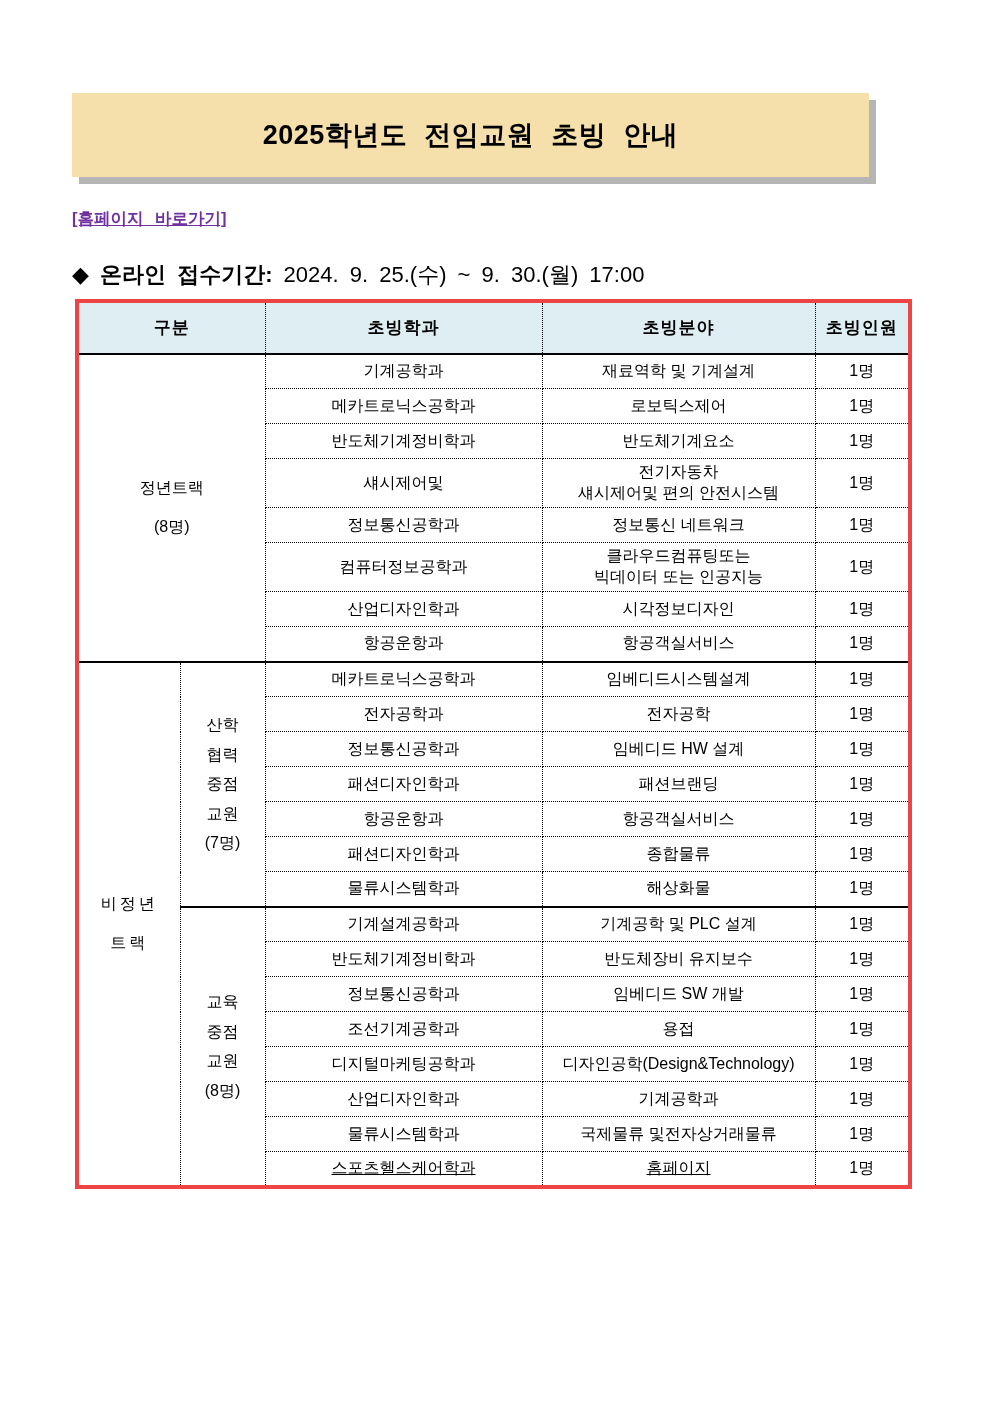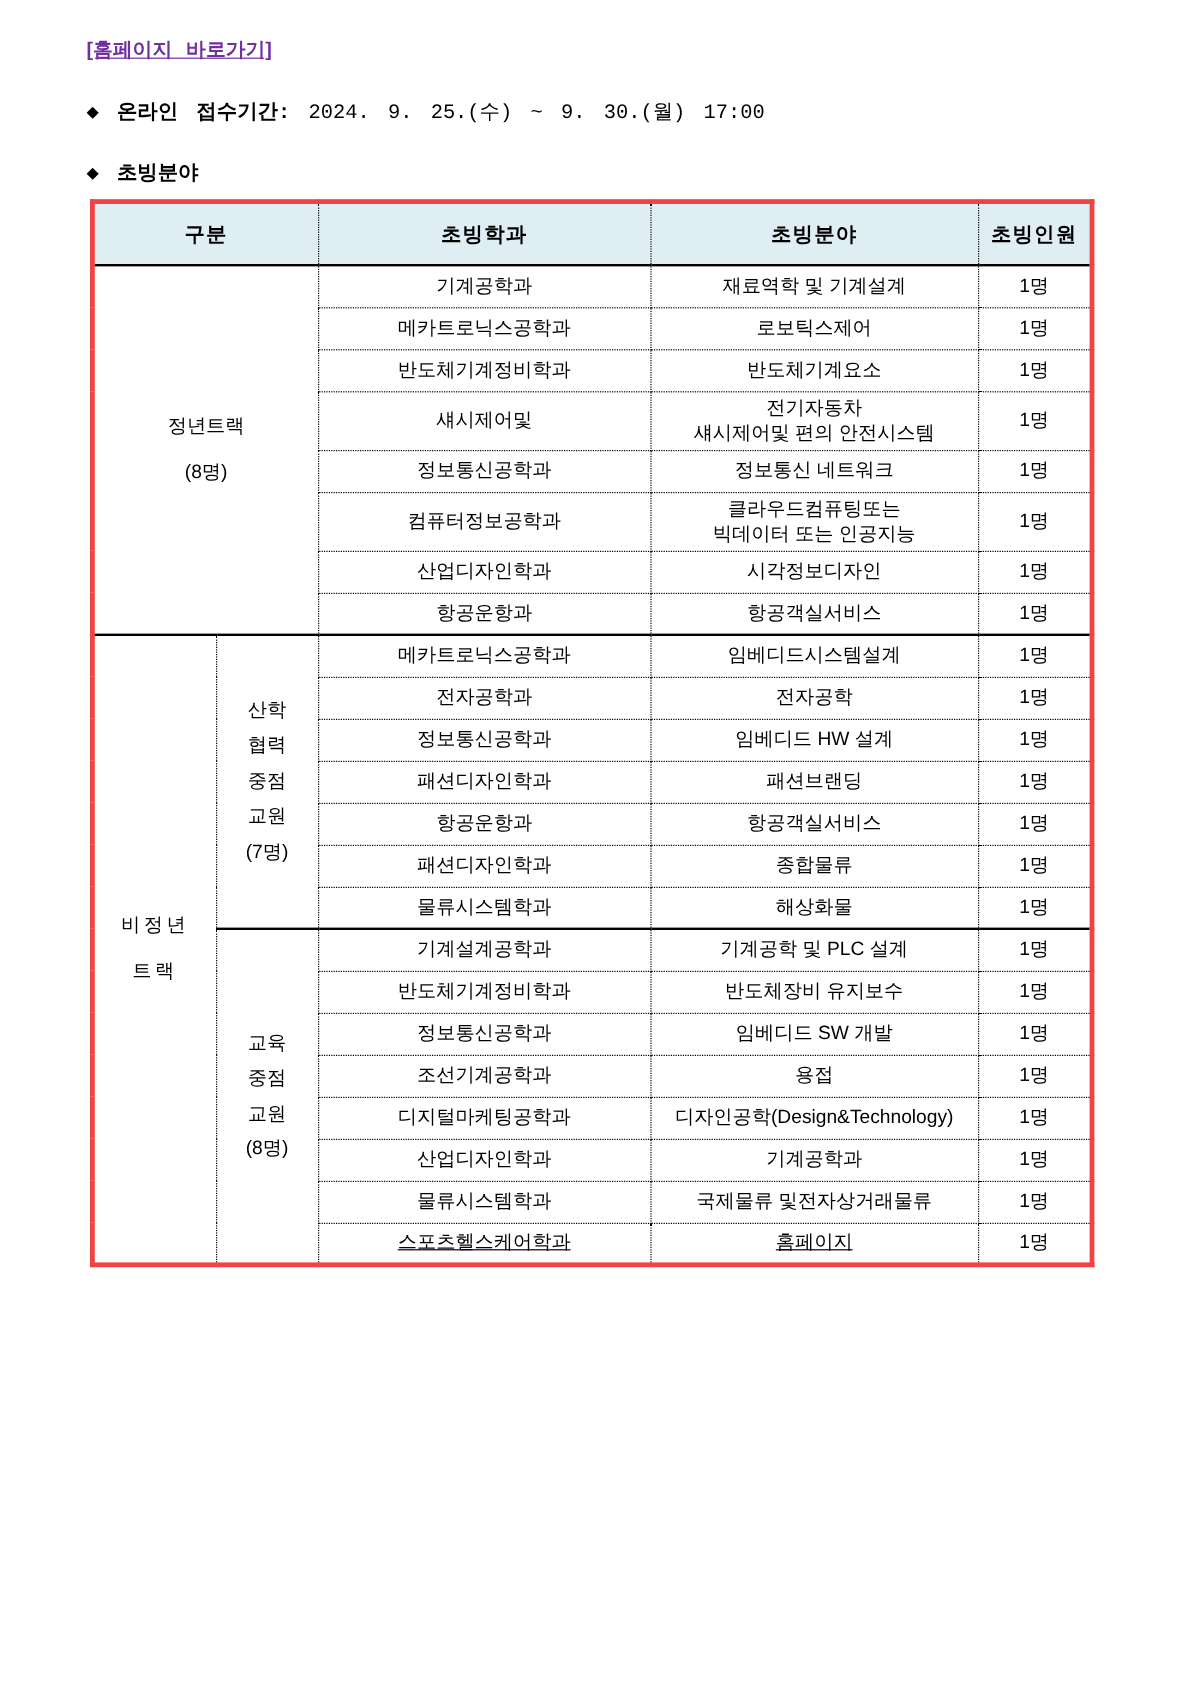--- a/index.html
+++ b/index.html
@@ -29,21 +29,21 @@
   }
 
   .intro{
     margin:41px 0 0 72px;font-size:17px;word-spacing:7px;line-height:1.2;
   }
   .homepage-link{
     display:inline-block;margin:31px 0 0 72px;font-size:16.5px;font-weight:bold;
     color:var(--link-color);text-decoration:underline;word-spacing:7px;cursor:pointer;
   }
   .bullet-line{
-    margin:31px 0 0 72px;font-size:17px;word-spacing:5px;line-height:1.3;font-family:Liberation Mono, monospace;
+    margin:31px 0 0 72px;font-size:22px;word-spacing:5px;line-height:1.3;
   }
   .bullet-line.second{margin-top:29px;}
   .bold{font-weight:bold;}
 
   table.recruit{
     margin:9px 0 0 75px;width:833px;
     border-collapse:collapse;table-layout:fixed;
     border:4px solid #ef4444;
   }
   table.recruit th, table.recruit td{
@@ -62,30 +62,32 @@
   td.group-label{font-size:17px;line-height:2.4;margin-top:20px;}
   td.group-label.spaced{letter-spacing:3px;}
   td.subgroup-label{font-size:17px;line-height:1.85;}
   .u{text-decoration:underline;}
 </style>
 </head>
 <body>
 
 <div class="page">
 
+  <div class="banner">
+    <span class="banner-title">2025학년도 전임교원 초빙 안내</span>
+  </div>
 
 
   <a class="homepage-link">[홈페이지 바로가기]</a>
 
   <div class="bullet-line">
     <span class="bold">◆ 온라인 접수기간:</span>
     <span>2024. 9. 25.(수) ~ 9. 30.(월) 17:00</span>
   </div>
 
-  <div class="bullet-line second bold">◆ 초빙분야</div>
 
   <table class="recruit">
     <colgroup>
       <col style="width:103px">
         <col style="width:85px">
         <col style="width:277px">
         <col style="width:273px">
         <col style="width:95px">
     </colgroup>
     <thead>

